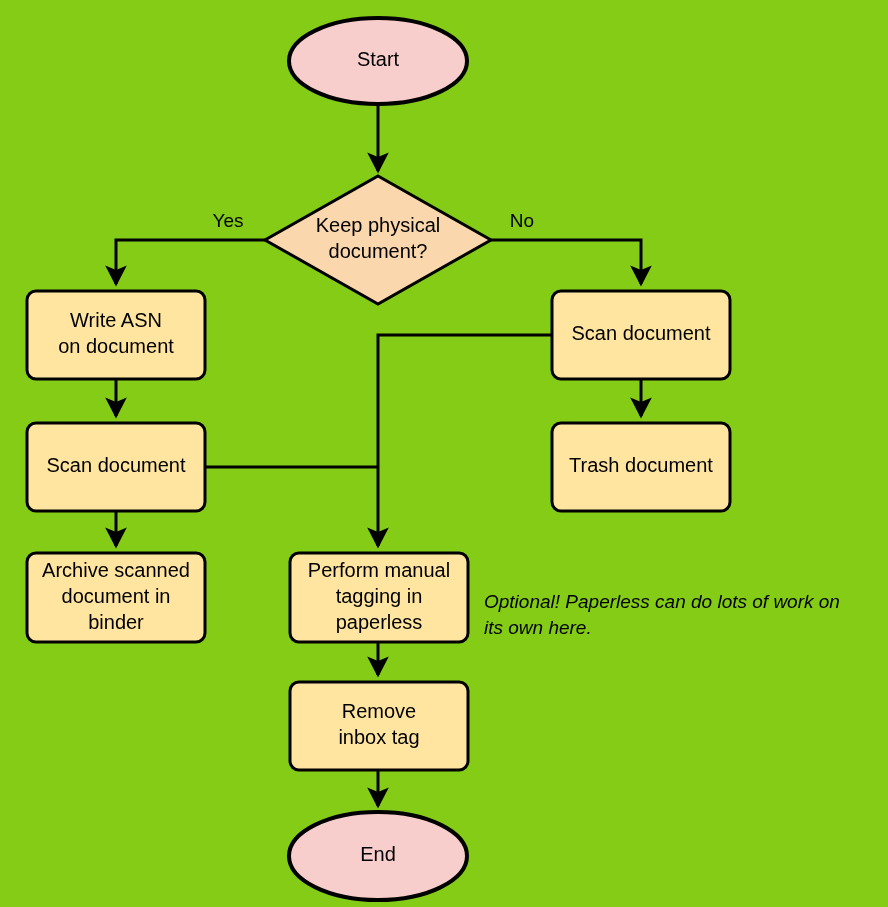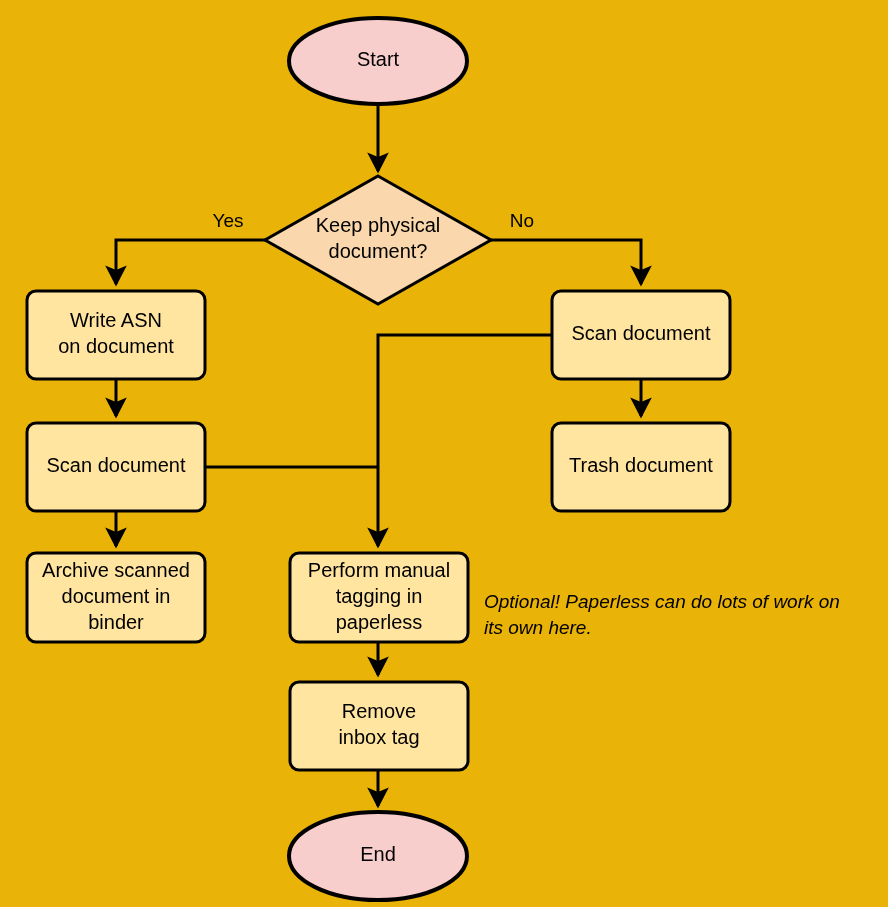--- a/index.html
+++ b/index.html
@@ -10,21 +10,21 @@
   body {
     width: 888px;
     height: 907px;
     font-family: "Liberation Sans", sans-serif;
     overflow: hidden;
   }
   #flowchart-root {
     position: relative;
     width: 888px;
     height: 907px;
-    background: #eab308;
+    background: #84cc16;
     text-align: right;
   }
   svg.flow-canvas {
     display: block;
     width: 888px;
     height: 907px;
   }
   .node-shape {
     stroke: #000000;
     stroke-width: 3;

